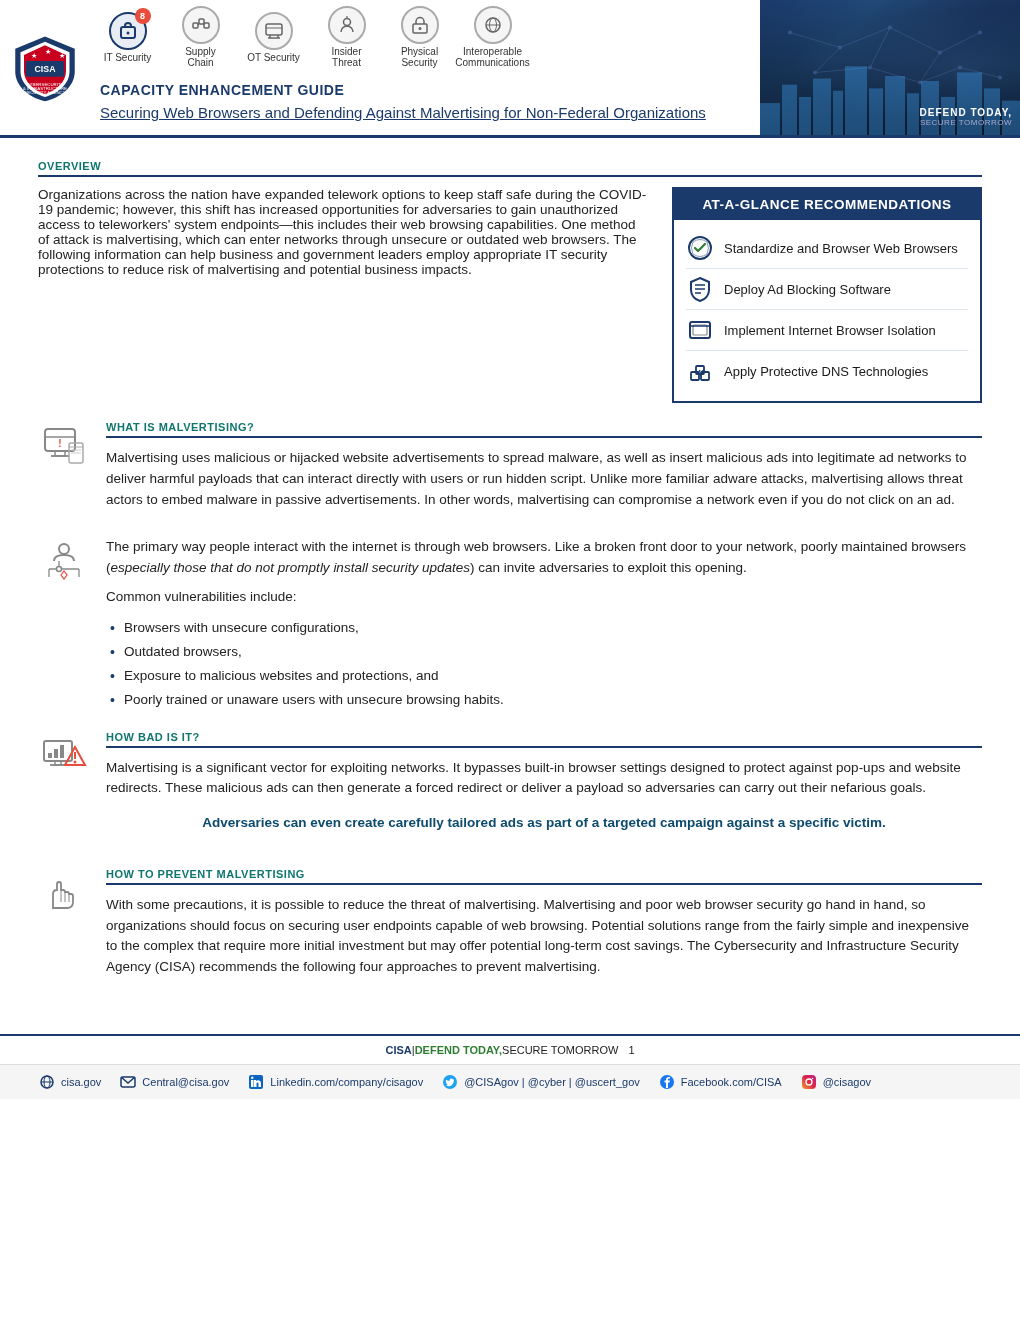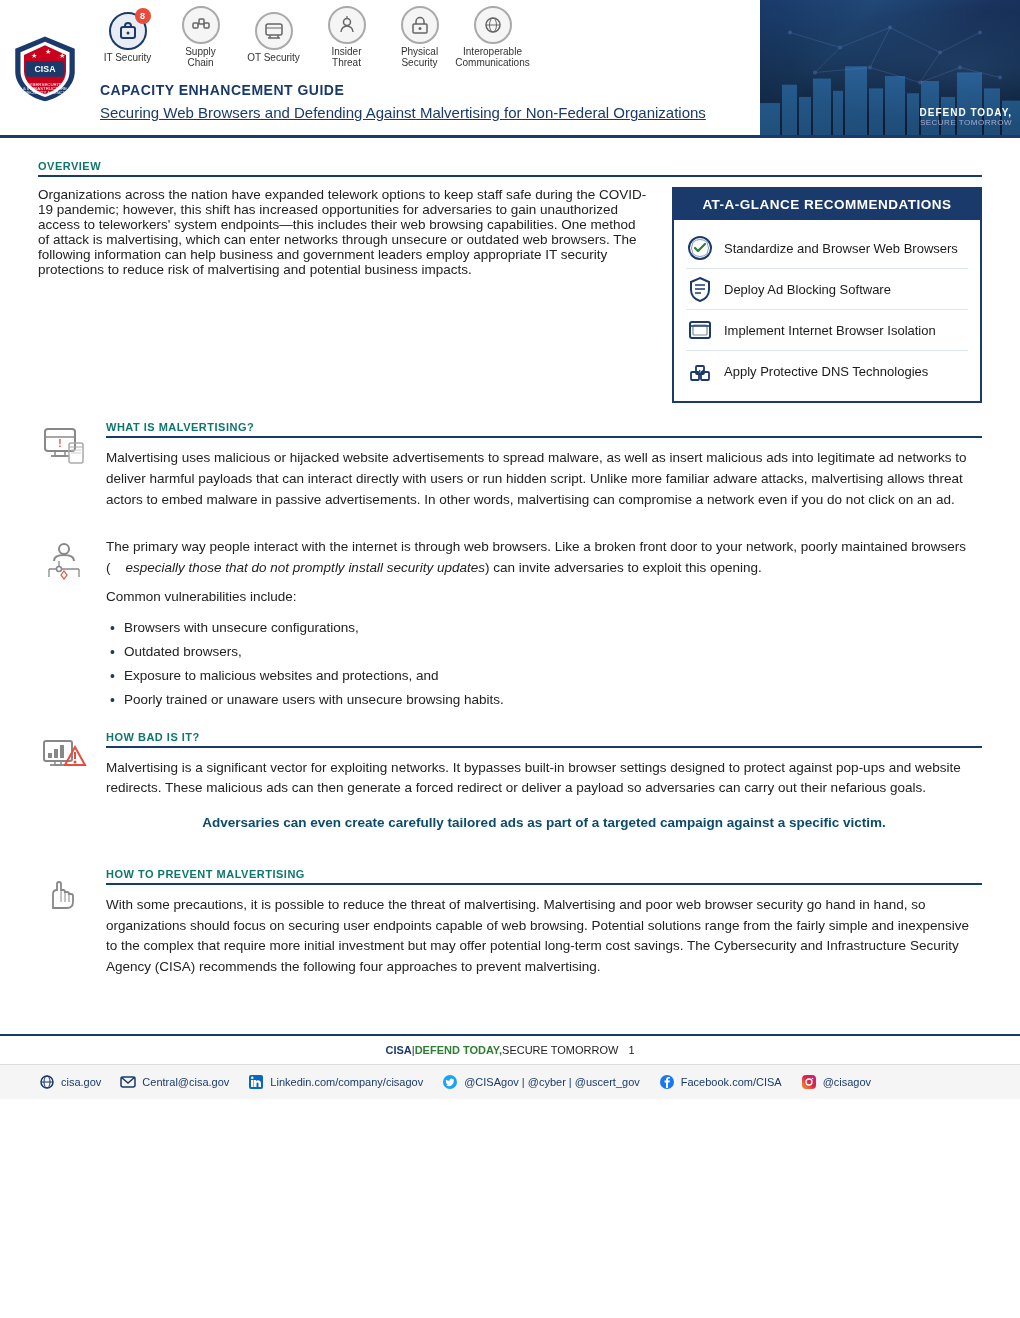--- a/index.html
+++ b/index.html
@@ -305,21 +305,21 @@
       display: flex;
       align-items: center;
       justify-content: center;
       font-size: 14px;
     }
     .section-icon svg {
       width: 46px;
       height: 46px;
     }
 
-    .italic { font-style: italic; margin-left: 15px; }
+    .italic { font-style: italic; }
   </style>
 </head>
 <body>
 
 <div class="header">
 
   <div class="header-logo">
     <svg class="cisa-logo" viewBox="0 0 80 80">
 
       <path d="M40 4 L74 18 L74 44 C74 61 58 74 40 78 C22 74 6 61 6 44 L6 18 Z" fill="#1a3a6b"></path>

